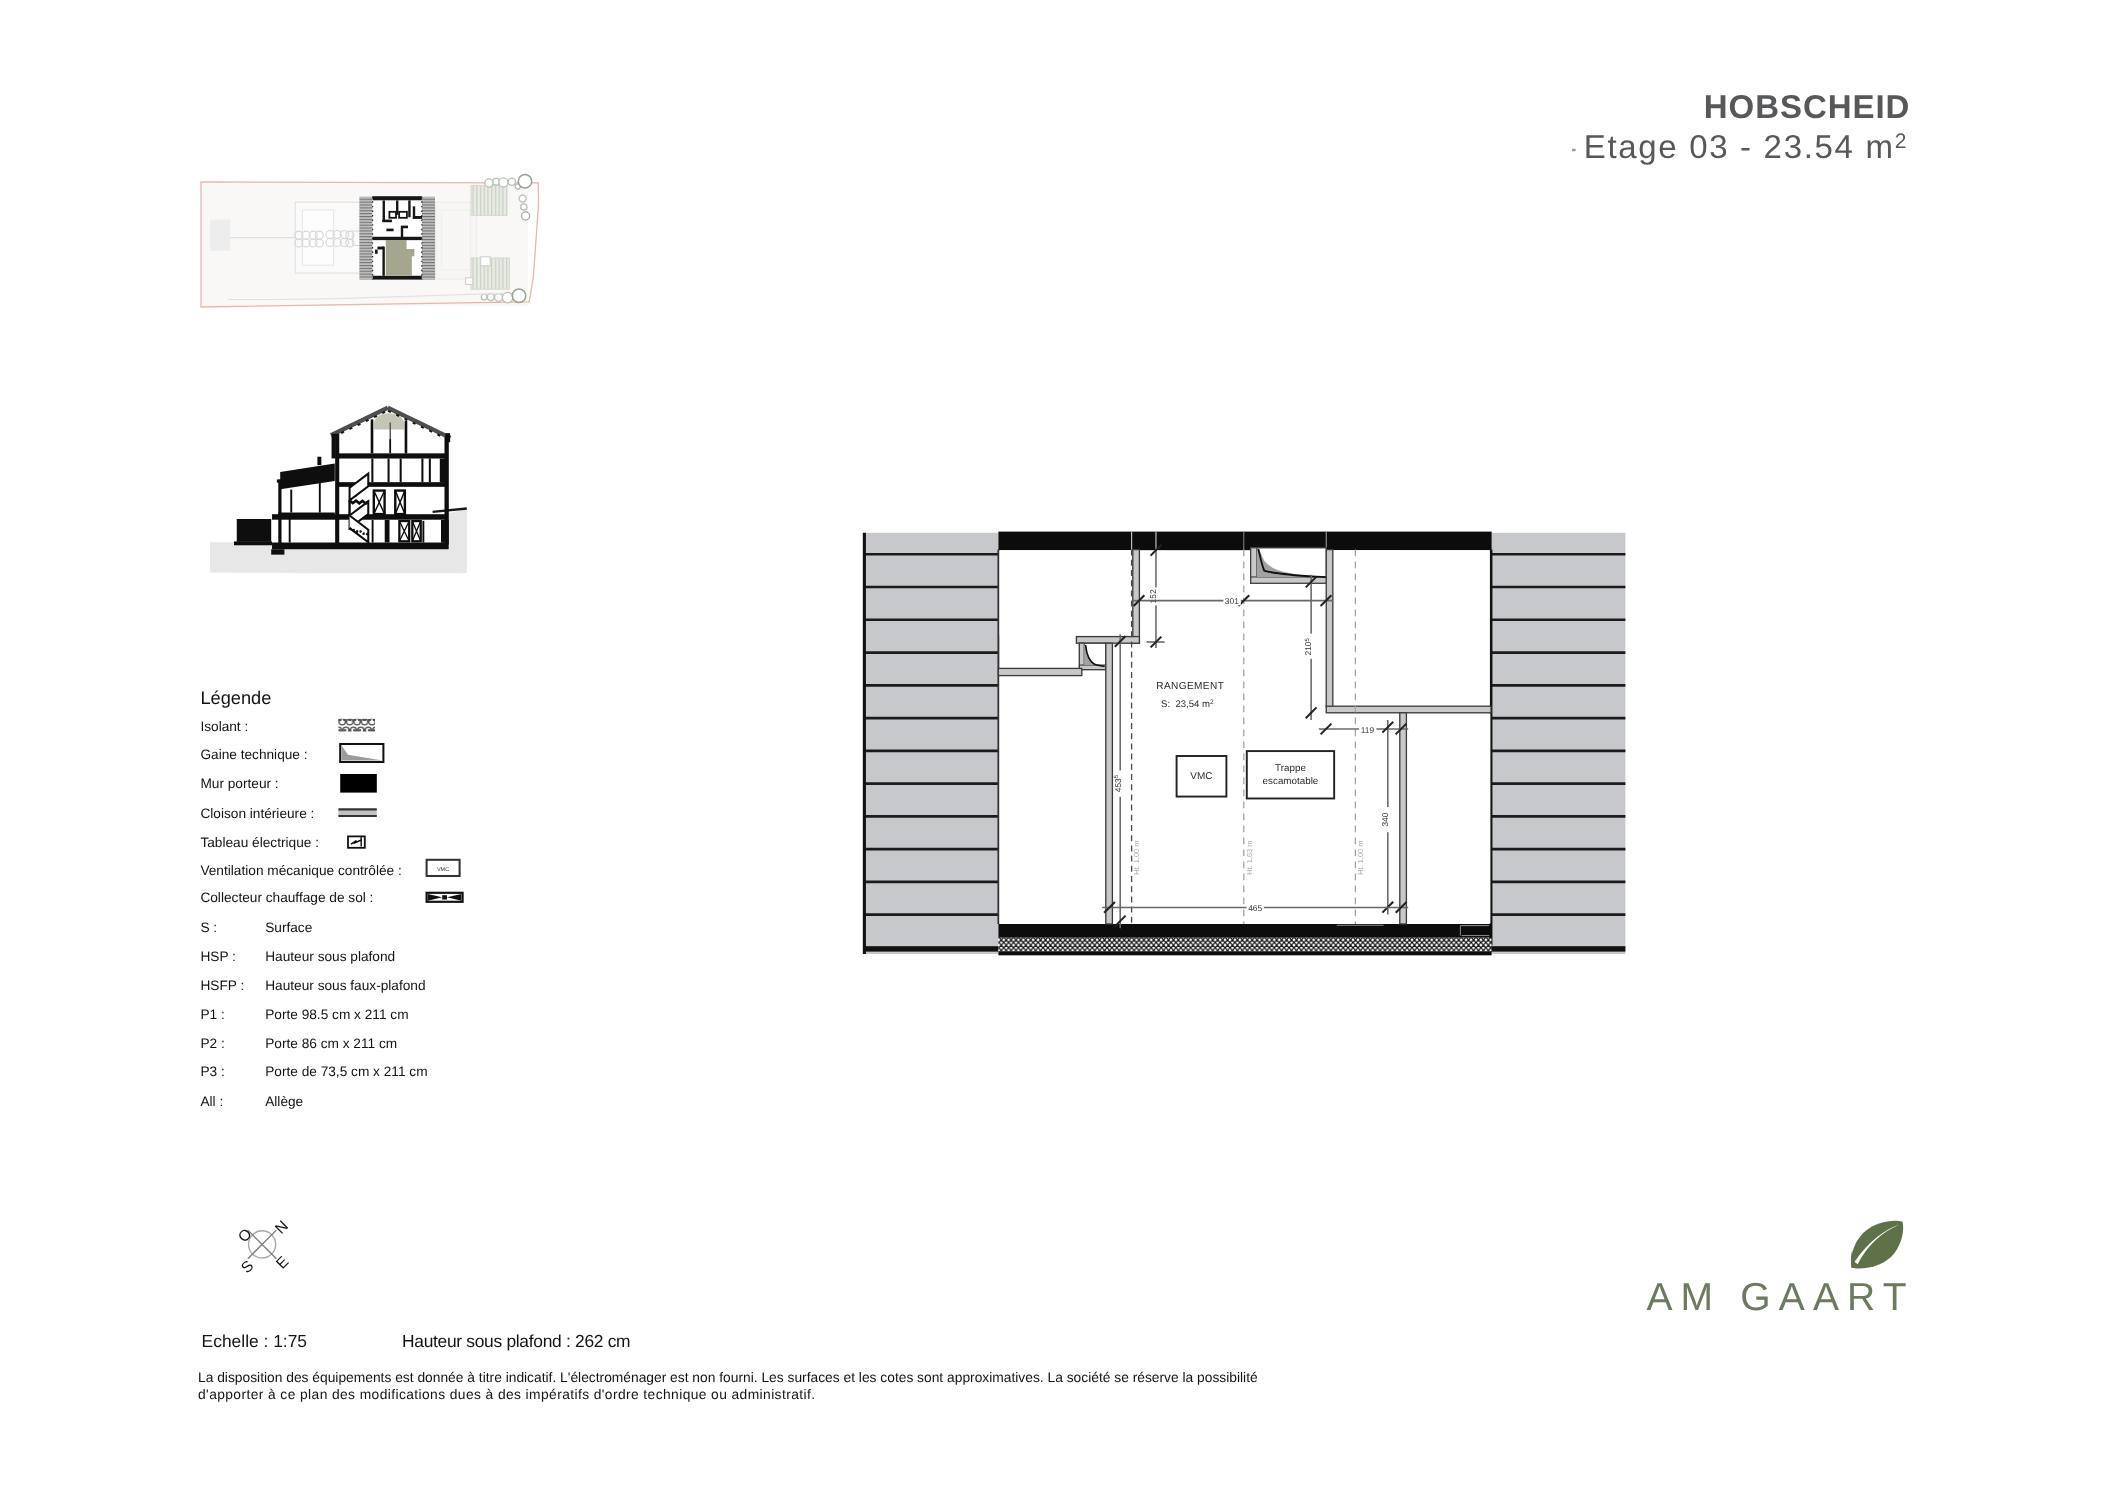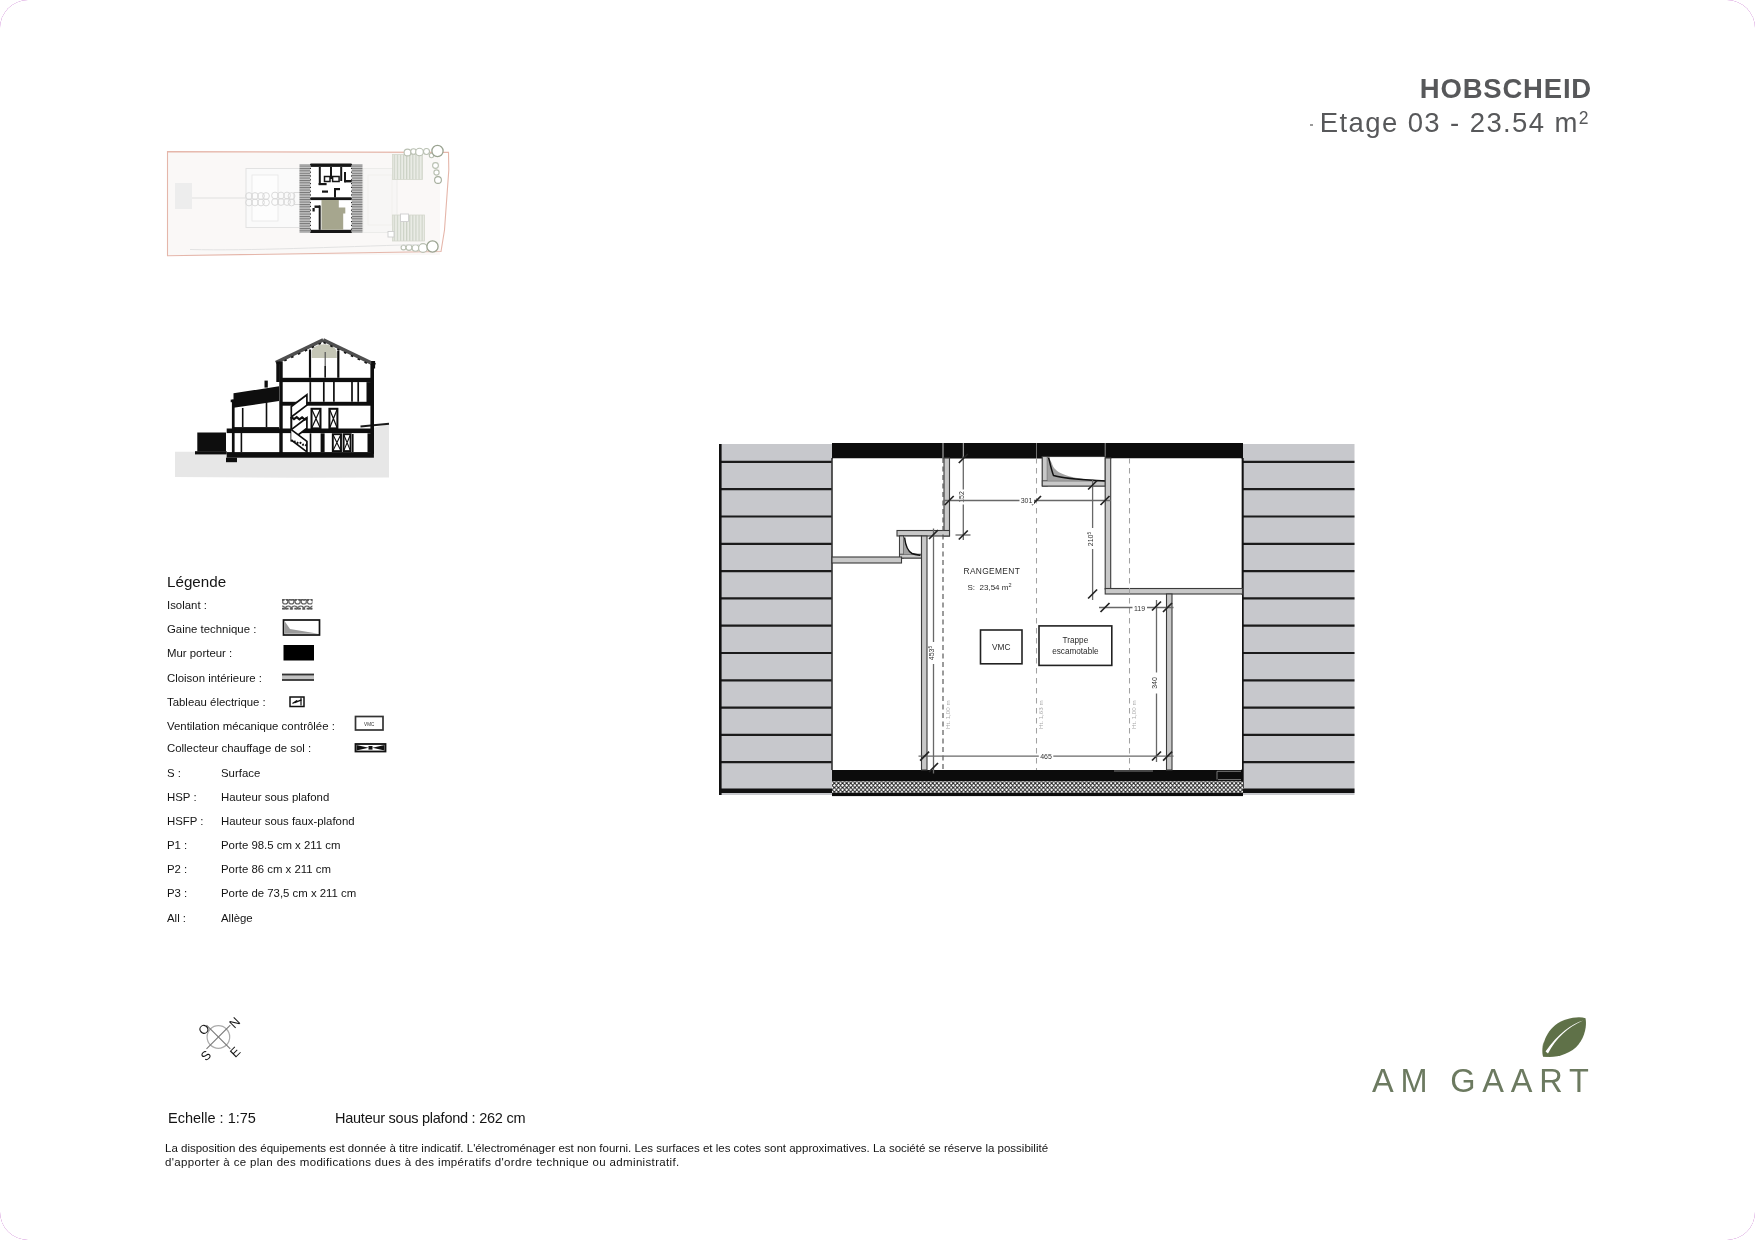--- a/index.html
+++ b/index.html
@@ -1,17 +1,17 @@
 <!DOCTYPE html>
 <html><head>
 <meta charset="utf-8">
 <style>
   html,body{margin:0;padding:0;background:#ffffff;}
   #page{position:relative;width:1755px;height:1240px;background:#a21caf;overflow:hidden;
-        font-family:"Liberation Sans", sans-serif;border-radius:28px;}
+        font-family:"Liberation Sans", sans-serif;}
   svg text{font-family:"Liberation Sans", sans-serif;}
 </style>
 </head>
 <body>
 <div id="page">
 <svg width="1755" height="1240" viewBox="0 0 1755 1240">
 
   <rect x="0" y="0" width="1755" height="1240" fill="#ffffff"></rect>
 
   <g>

